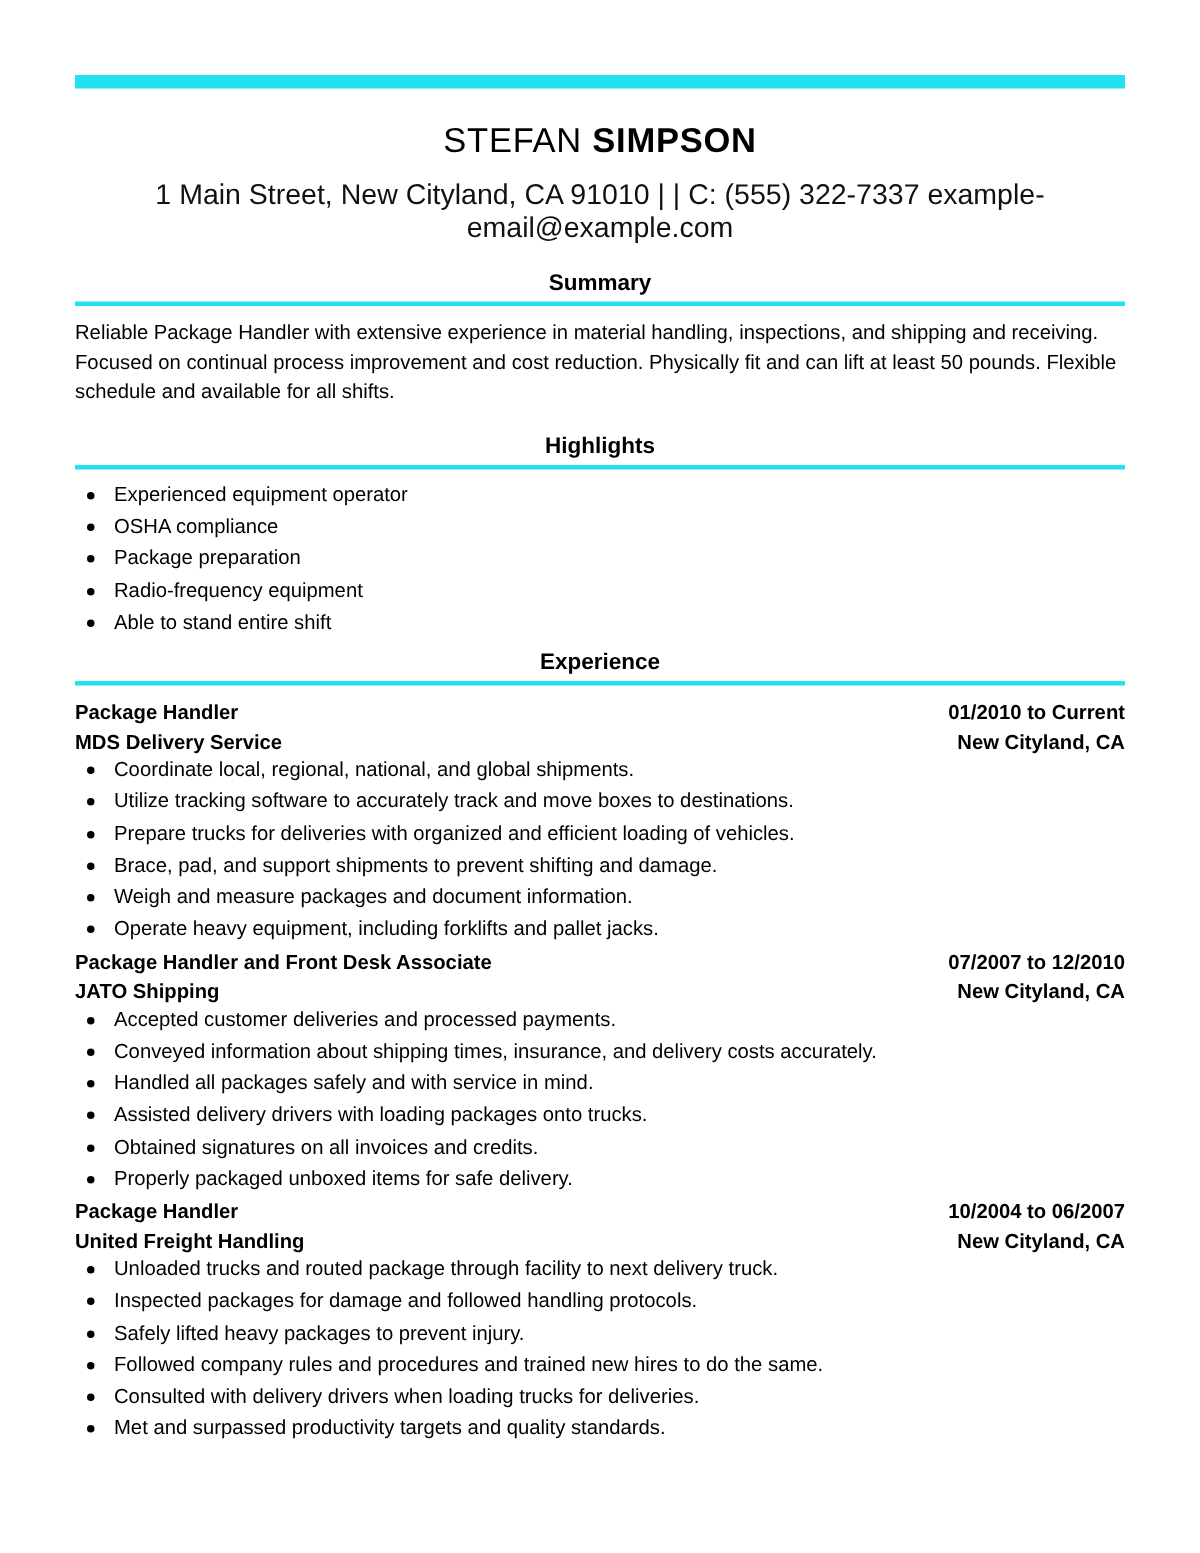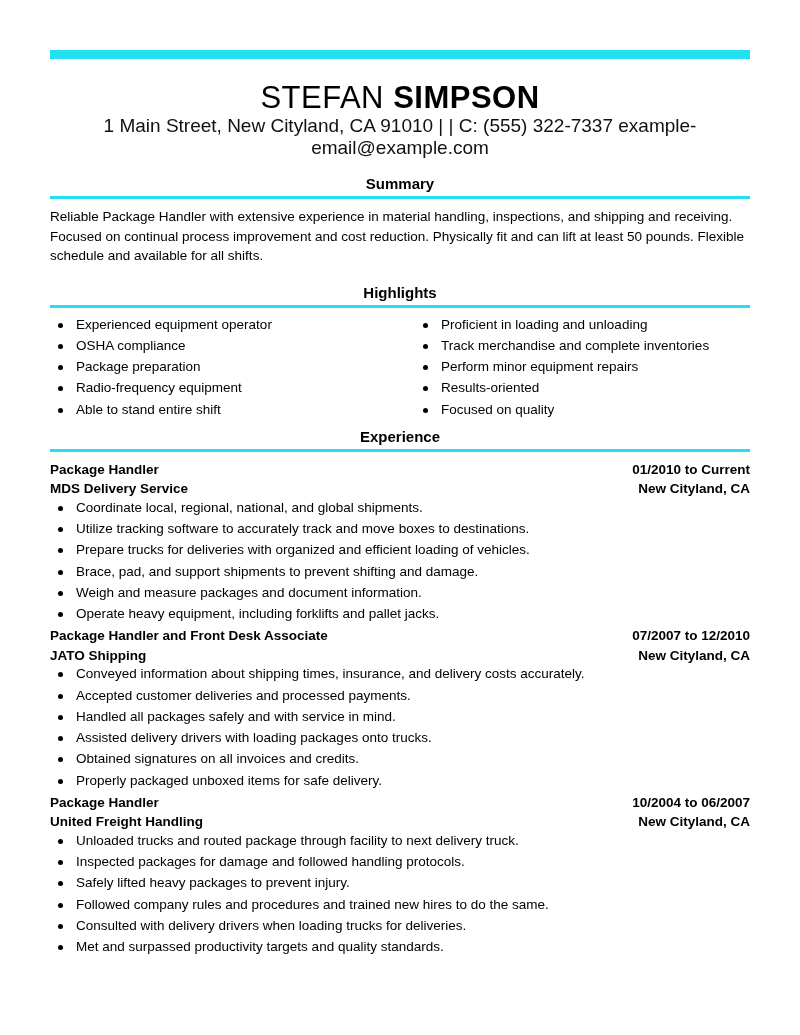--- a/index.html
+++ b/index.html
@@ -23,23 +23,24 @@
     padding: 50px 50px 0 50px;
   }
   .top-bar {
     height: 9px;
     background: #22e0ef;
     width: 100%;
     margin-bottom: 22px;
   }
   .name {
     text-align: center;
-    font-size: 31px;
+    font-size: 23px;
     letter-spacing: 0.5px;
     line-height: 1.1;
+    margin-bottom: 14px;
   }
   .name .first {
     font-weight: 400;
   }
   .name .last {
     font-weight: 700;
   }
   .contact {
     text-align: center;
     font-size: 19px;
@@ -148,29 +149,20 @@
     <div class="highlights-wrap">
       <div class="highlights-col">
         <ul class="bullets">
           <li>Experienced equipment operator</li>
           <li>OSHA compliance</li>
           <li>Package preparation</li>
           <li>Radio-frequency equipment</li>
           <li>Able to stand entire shift</li>
         </ul>
       </div>
-      <div class="highlights-col">
-        <ul class="bullets">
-          <li>Proficient in loading and unloading</li>
-          <li>Track merchandise and complete inventories</li>
-          <li>Perform minor equipment repairs</li>
-          <li>Results-oriented</li>
-          <li>Focused on quality</li>
-        </ul>
-      </div>
     </div>
   </div>
 
   <div class="section-block">
     <div class="section-title experience-heading">Experience</div>
     <div class="rule"></div>
 
     <div>
       <div class="exp-row">
         <div class="left">Package Handler</div>
@@ -193,22 +185,22 @@
     <div>
       <div class="exp-row">
         <div class="left">Package Handler and Front Desk Associate</div>
         <div class="right">07/2007 to 12/2010</div>
       </div>
       <div class="exp-row">
         <div class="left">JATO Shipping</div>
         <div class="right">New Cityland, CA</div>
       </div>
       <ul class="bullets exp-bullets">
+        <li>Accepted customer deliveries and processed payments.</li>
         <li>Conveyed information about shipping times, insurance, and delivery costs accurately.</li>
-        <li>Accepted customer deliveries and processed payments.</li>
         <li>Handled all packages safely and with service in mind.</li>
         <li>Assisted delivery drivers with loading packages onto trucks.</li>
         <li>Obtained signatures on all invoices and credits.</li>
         <li>Properly packaged unboxed items for safe delivery.</li>
       </ul>
     </div>
 
     <div>
       <div class="exp-row">
         <div class="left">Package Handler</div>

